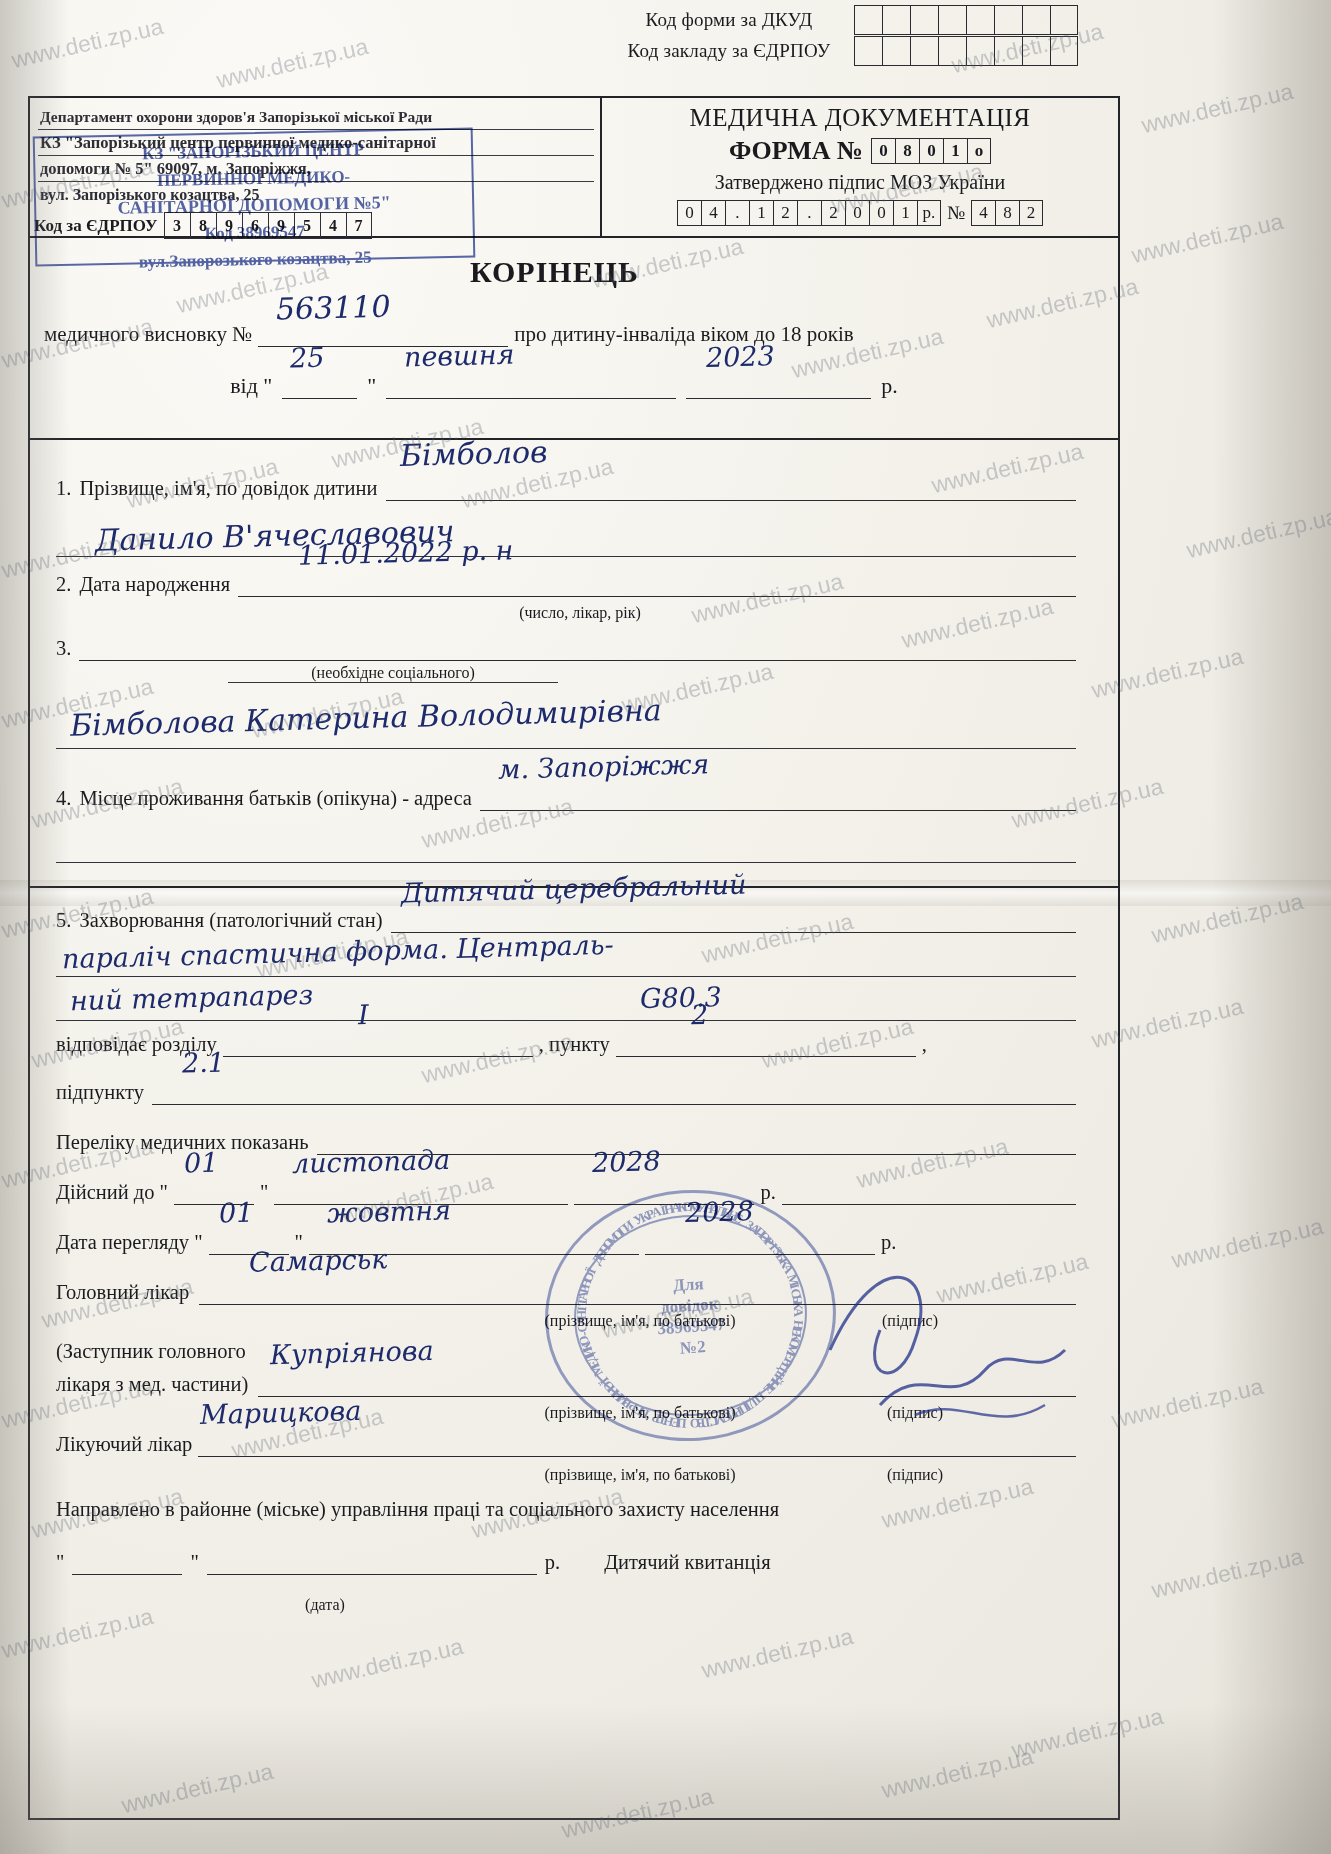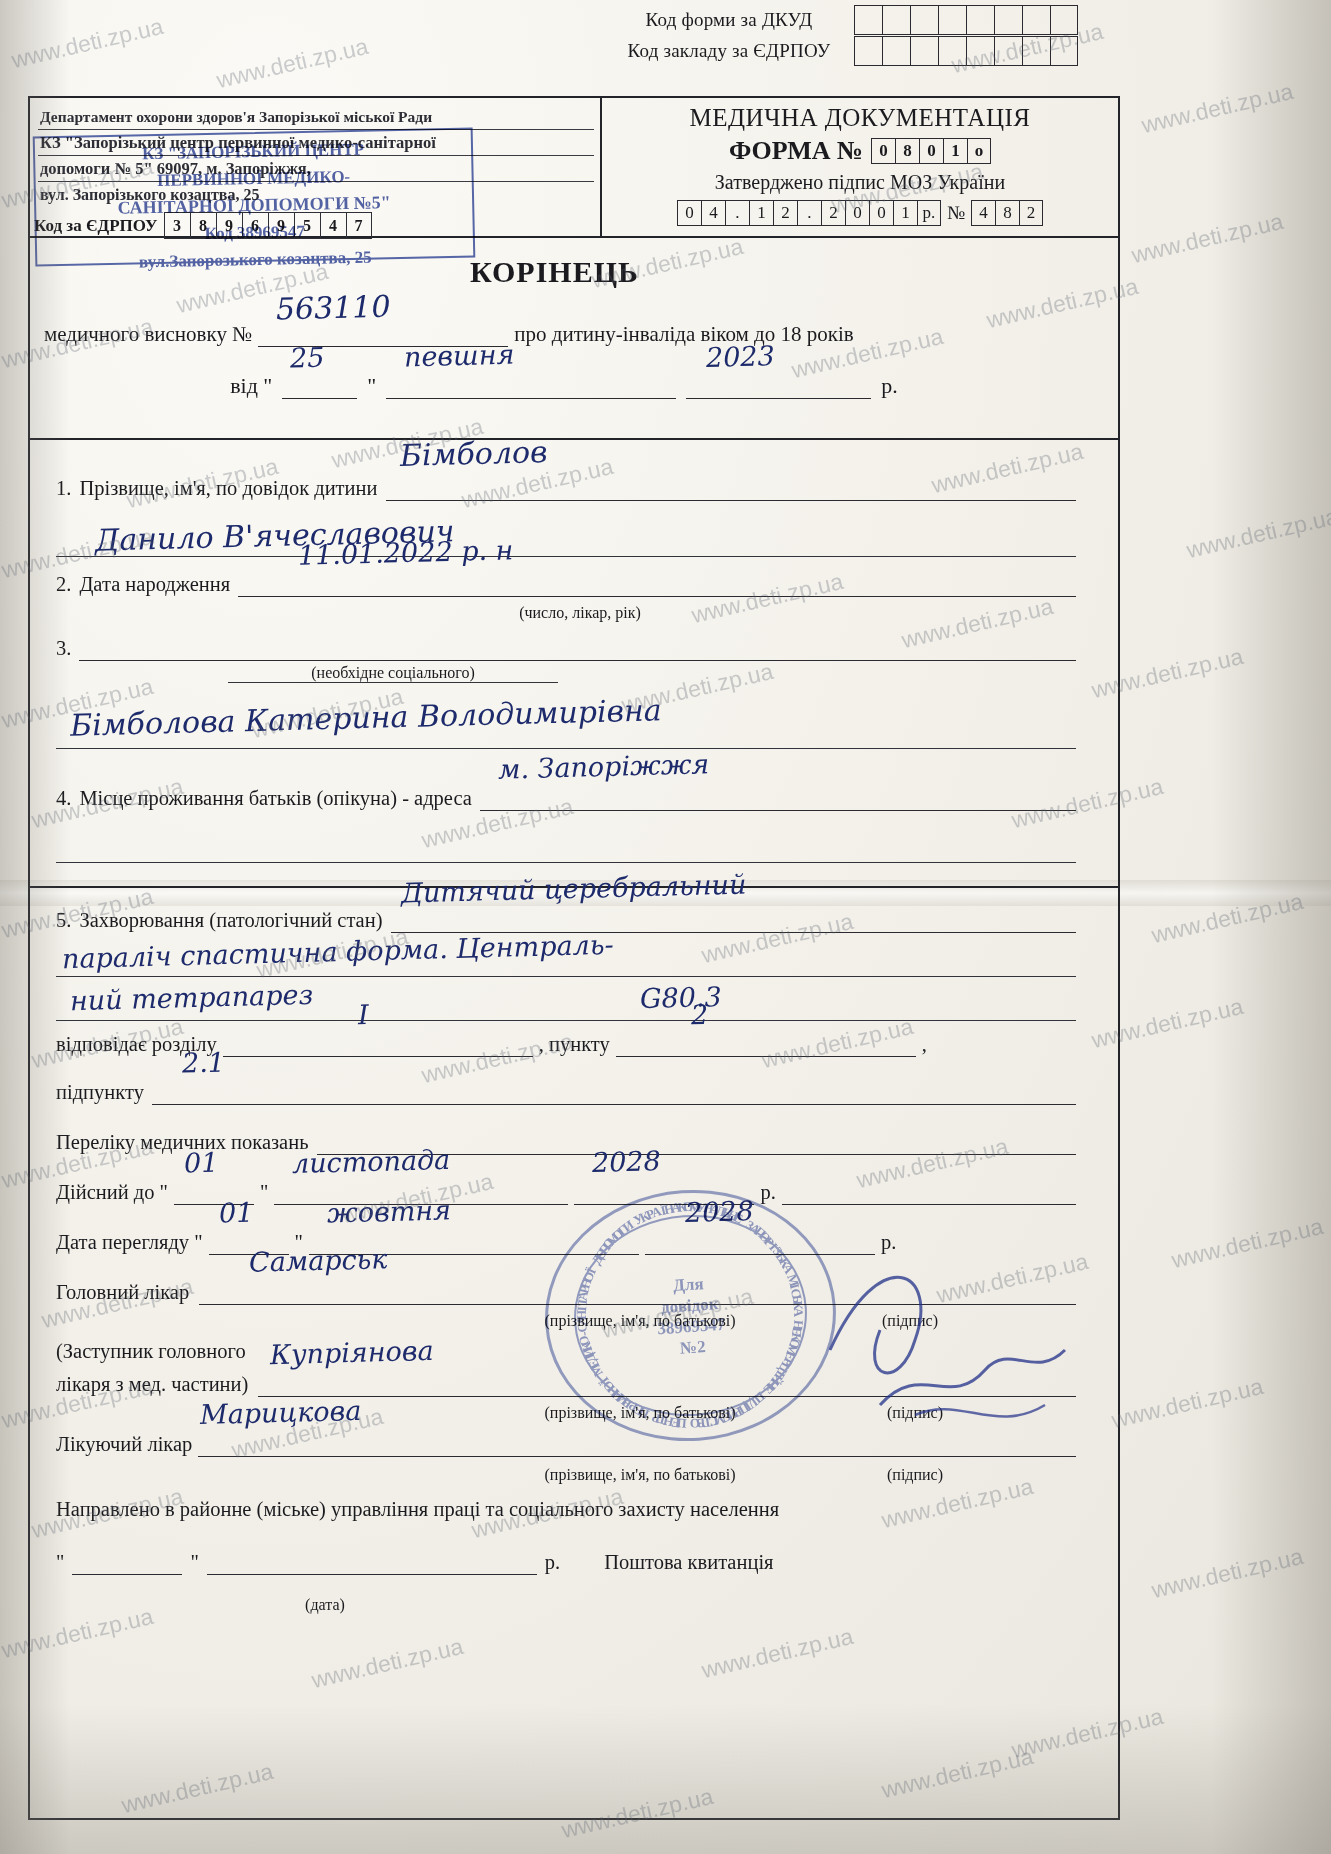--- a/index.html
+++ b/index.html
@@ -439,21 +439,21 @@
 <div class="sub" style="position:absolute;left:845px;top:1466px;width:140px;">(підпис)</div>
 
 <div class="row" style="left:56px;top:1496px;width:1030px;">Направлено в районне (міське)  управління праці та соціального захисту населення</div>
 
 <div class="row" style="left:56px;top:1548px;width:1020px;display:flex;align-items:flex-end;gap:8px;">
   <span>"</span>
   <span class="u" style="max-width:110px;"></span>
   <span>"</span>
   <span class="u" style="max-width:330px;"></span>
   <span>р.</span>
-  <span class="lbl" style="margin-left:36px;">Поштова квитанція</span>
+  <span class="lbl" style="margin-left:36px;">Дитячий квитанція</span>
 </div>
 <div class="sub" style="position:absolute;left:250px;top:1596px;width:150px;">(дата)</div>
 
 <div class="seal">
   <div class="seal-txt">
       <span style="position: absolute; left: 142px; top: 14px; transform: translate(-50%, -50%) rotate(0deg);">К</span>
       <span style="position: absolute; left: 148.459px; top: 14.1933px; transform: translate(-50%, -50%) rotate(3.42857deg);">О</span>
       <span style="position: absolute; left: 154.895px; top: 14.7725px; transform: translate(-50%, -50%) rotate(6.85714deg);">М</span>
       <span style="position: absolute; left: 161.284px; top: 15.7356px; transform: translate(-50%, -50%) rotate(10.2857deg);">У</span>
       <span style="position: absolute; left: 167.605px; top: 17.0791px; transform: translate(-50%, -50%) rotate(13.7143deg);">Н</span>

